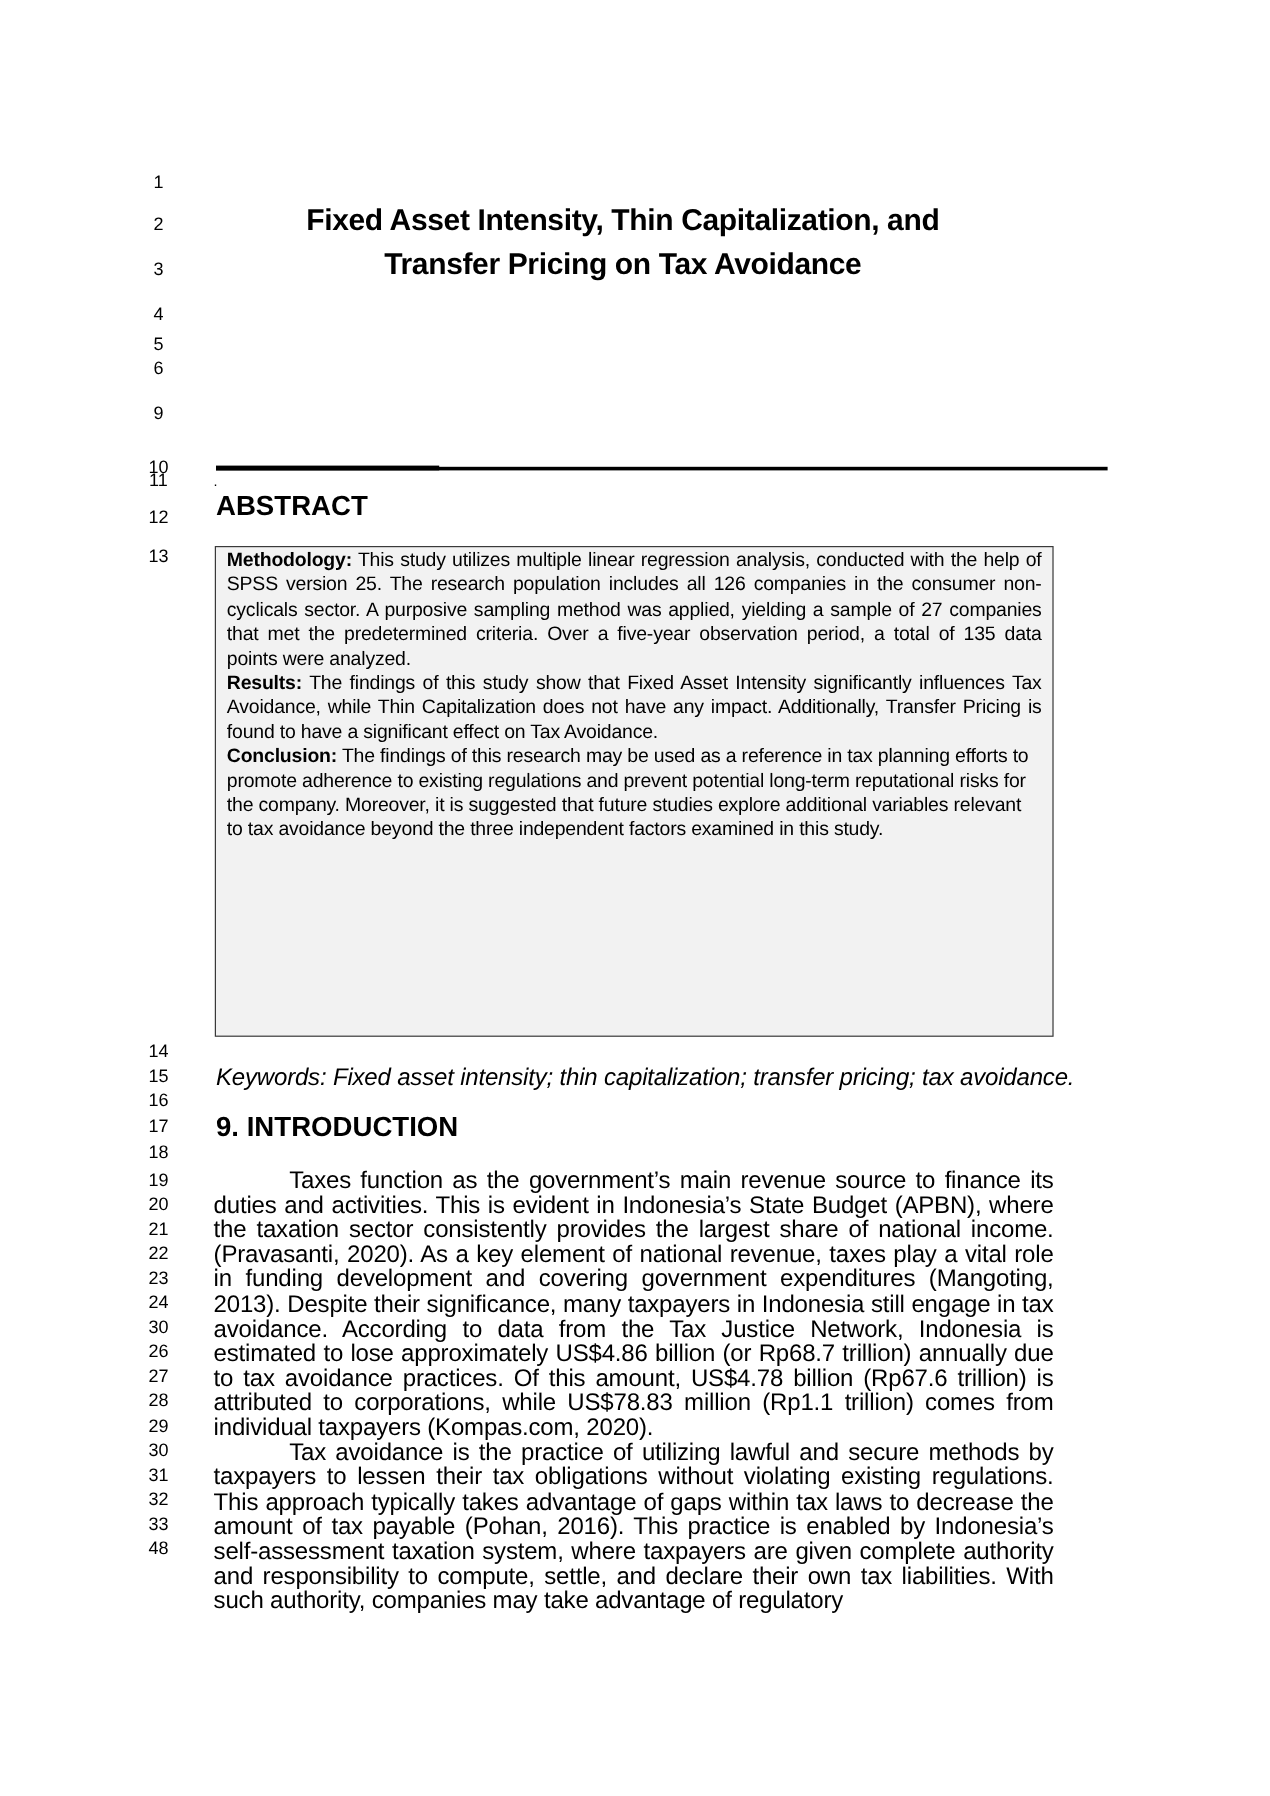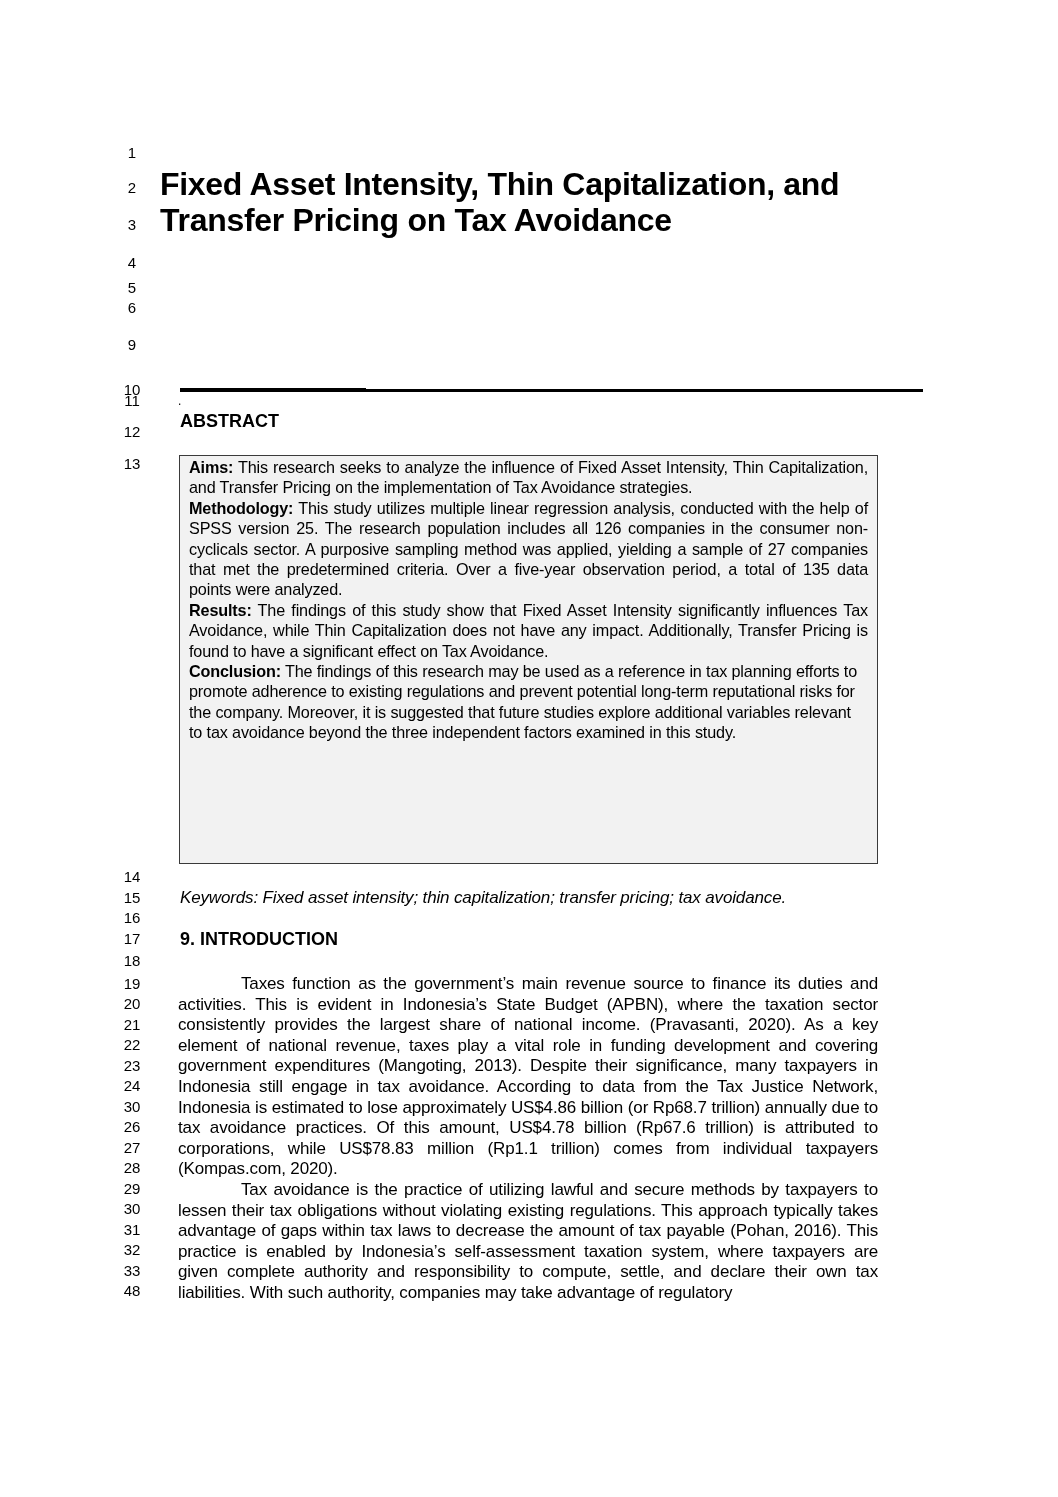--- a/index.html
+++ b/index.html
@@ -1,34 +1,34 @@
 <!DOCTYPE html>
 <html><head>
 <meta charset="utf-8">
 <style>
   html, body { margin: 0; padding: 0; background: #ffffff; }
   body { width: 1058px; height: 1497px; position: relative; overflow: hidden;
          font-family: "Liberation Sans", sans-serif; color: #000; }
   .ln { position: absolute; left: 112px; width: 40px; text-align: center;
         font-size: 15px; line-height: 17px; color: #000; }
-  .title { position: absolute; left: 160px; width: 718px; text-align: left;
-           font-weight: bold; font-size: 32px; line-height: 36px; letter-spacing: -0.3px; }
+  .title { position: absolute; left: 160px; width: 718px; text-align: center;
+           font-weight: bold; font-size: 25px; line-height: 36px; letter-spacing: -0.3px; }
   .rule { position: absolute; left: 180px; top: 389px; width: 743px; height: 3px; background: #000; }
   .rule-left { position: absolute; left: 180px; top: 388px; width: 186px; height: 4px; background: #000; }
   .dot { position: absolute; left: 178px; top: 395px; font-size: 12px; line-height: 12px; }
-  .h1 { position: absolute; left: 180px; font-weight: bold; font-size: 18px; line-height: 20px; }
+  .h1 { position: absolute; left: 180px; font-weight: bold; font-size: 23px; line-height: 20px; }
   .abstract-box { position: absolute; left: 179px; top: 455px; width: 699px; height: 409px;
                   box-sizing: border-box; border: 1px solid #3a3a3a; background: #f2f2f2;
                   padding: 1px 9px 0 9px; }
   .abs-p { margin: 0; font-size: 16.2px; line-height: 20.4px; text-align: justify; letter-spacing: -0.15px; }
   .abs-p.left { text-align: left; }
   .abs-p b { font-weight: bold; }
-  .keywords { position: absolute; left: 180px; top: 888px; font-style: italic; font-size: 17px; line-height: 20px; letter-spacing: -0.15px; }
+  .keywords { position: absolute; left: 180px; top: 888px; font-style: italic; font-size: 20px; line-height: 20px; letter-spacing: -0.15px; }
   .body-text { position: absolute; left: 178px; top: 974px; width: 700px; }
-  .bp { margin: 0; font-size: 17px; line-height: 20.6px; text-align: justify; letter-spacing: -0.15px; text-indent: 63px; }
+  .bp { margin: 0; font-size: 20px; line-height: 20.6px; text-align: justify; letter-spacing: -0.15px; text-indent: 63px; }
 </style>
 </head>
 <body>
 
 <div class="ln" style="top:144px">1</div>
 <div class="ln" style="top:179px">2</div>
 <div class="ln" style="top:216px">3</div>
 <div class="ln" style="top:254px">4</div>
 <div class="ln" style="top:279px">5</div>
 <div class="ln" style="top:299px">6</div>
@@ -62,21 +62,20 @@
 <div class="title" style="top:166px">Fixed Asset Intensity, Thin Capitalization, and</div>
 <div class="title" style="top:202px">Transfer Pricing on Tax Avoidance</div>
 
 <div class="rule"></div>
 <div class="rule-left"></div>
 <div class="dot">.</div>
 
 <div class="h1" style="top:411px">ABSTRACT</div>
 
 <div class="abstract-box">
-  <p class="abs-p"><b>Aims:</b><span> This research seeks to analyze the influence of Fixed Asset Intensity, Thin Capitalization, and Transfer Pricing on the implementation of Tax Avoidance strategies.</span></p>
   <p class="abs-p"><b>Methodology:</b><span> This study utilizes multiple linear regression analysis, conducted with the help of SPSS version 25. The research population includes all 126 companies in the consumer non-cyclicals sector. A purposive sampling method was applied, yielding a sample of 27 companies that met the predetermined criteria. Over a five-year observation period, a total of 135 data points were analyzed.</span></p>
   <p class="abs-p"><b>Results:</b><span> The findings of this study show that Fixed Asset Intensity significantly influences Tax Avoidance, while Thin Capitalization does not have any impact. Additionally, Transfer Pricing is found to have a significant effect on Tax Avoidance.</span></p>
   <p class="abs-p left"><b>Conclusion:</b><span> The findings of this research may be used as a reference in tax planning efforts to promote adherence to existing regulations and prevent potential long-term reputational risks for the company. Moreover, it is suggested that future studies explore additional variables relevant to tax avoidance beyond the three independent factors examined in this study.</span></p>
 </div>
 
 <div class="keywords">Keywords: Fixed asset intensity; thin capitalization; transfer pricing; tax avoidance.</div>
 
 <div class="h1" style="top:929px">9. INTRODUCTION</div>
 
 <div class="body-text">

